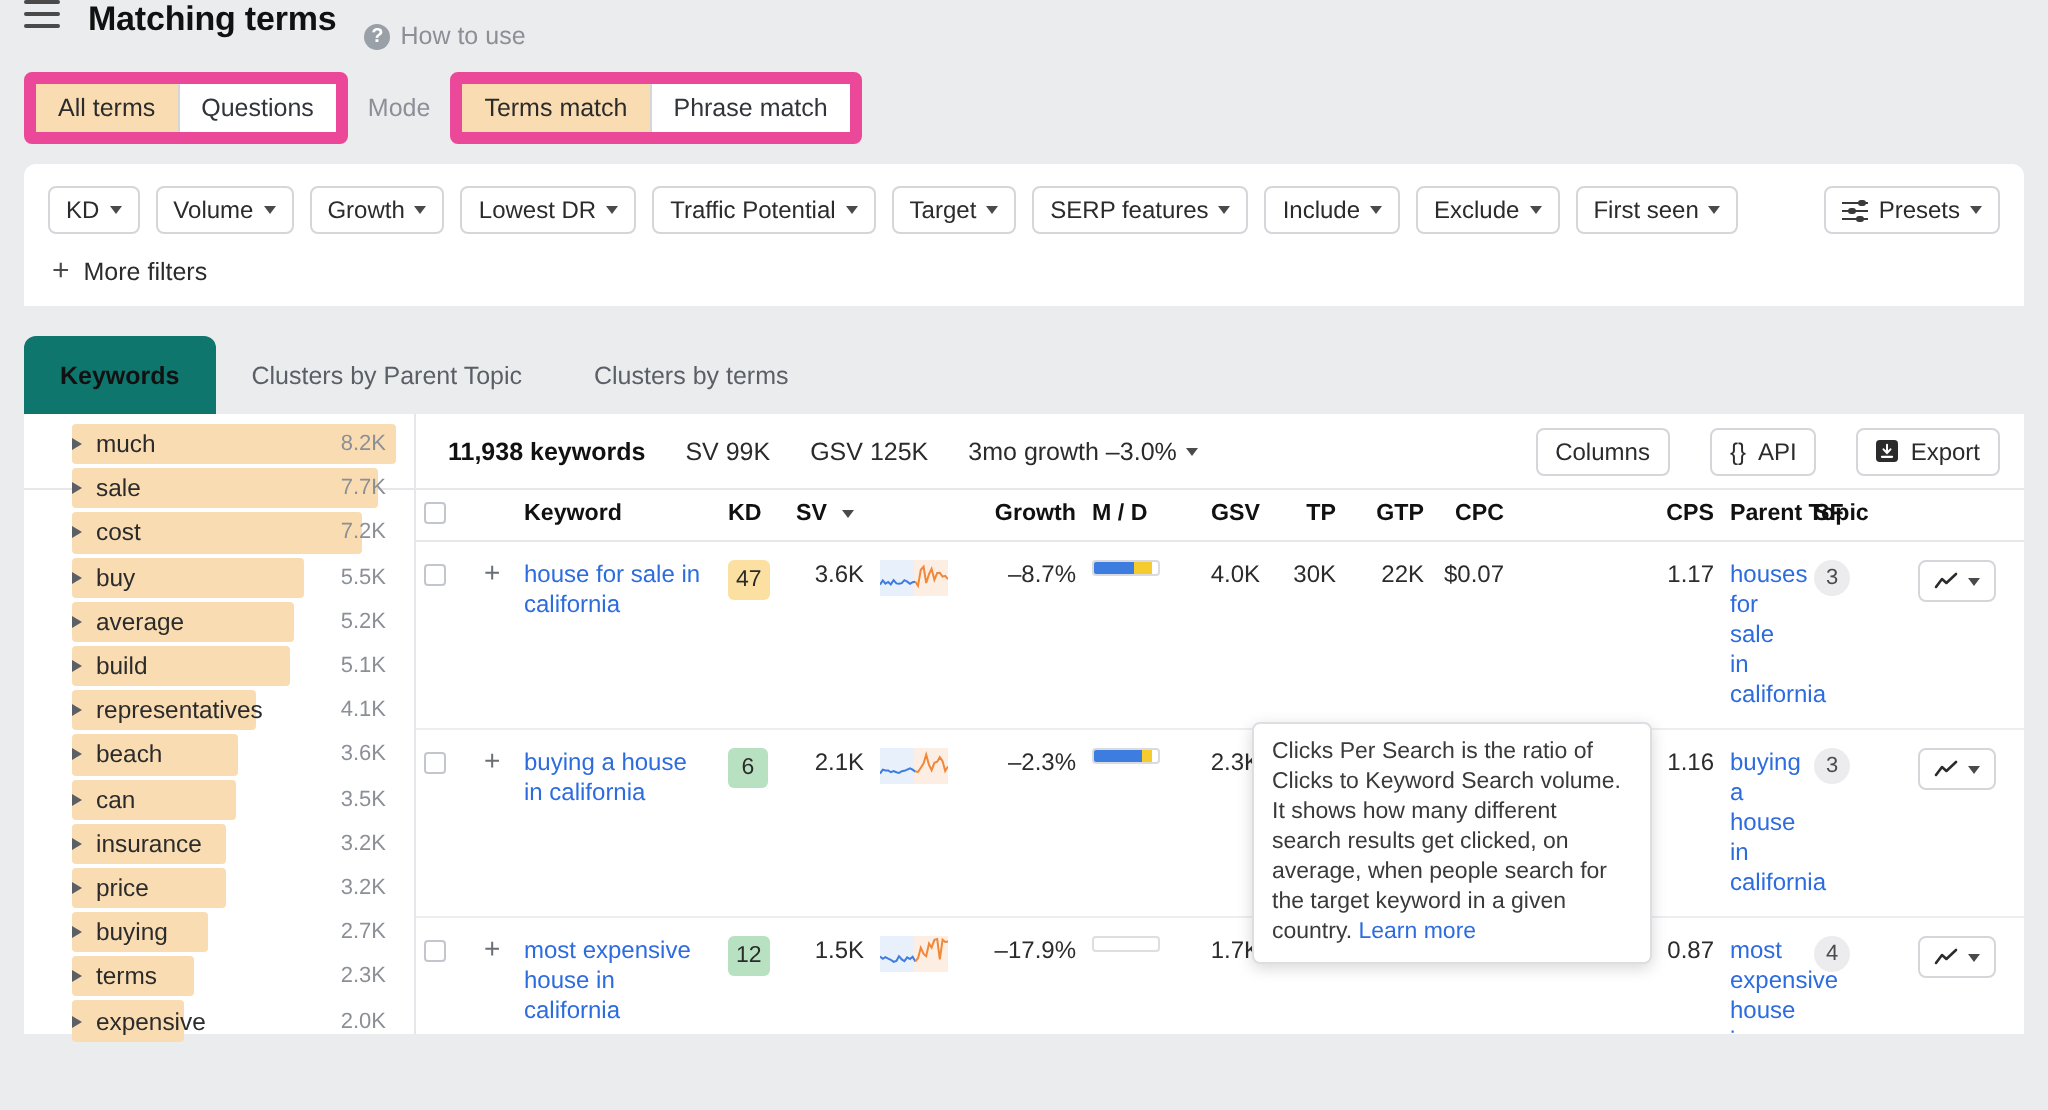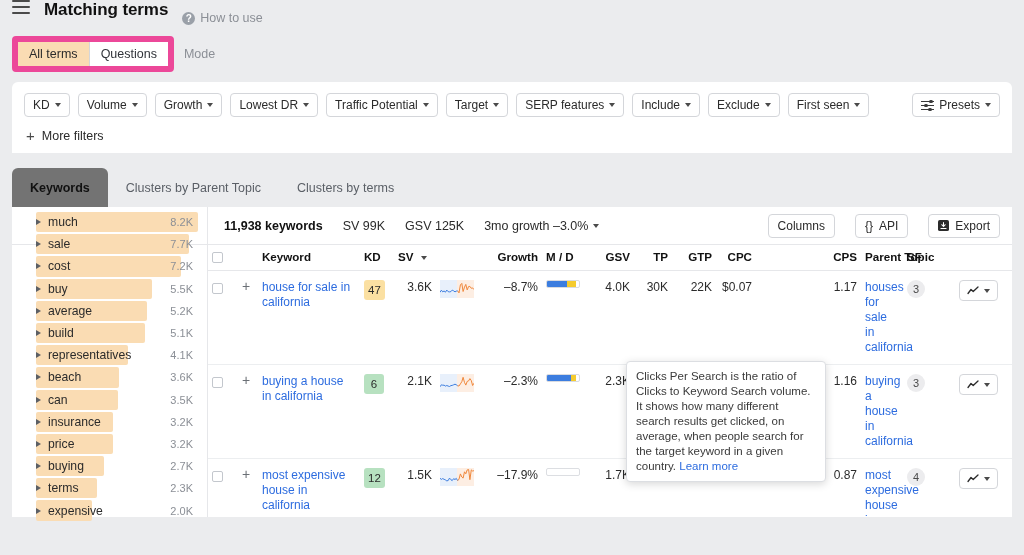--- a/index.html
+++ b/index.html
@@ -59,21 +59,21 @@
   .presets-icon b:nth-child(4){ top:0px; left:8px; }
   .presets-icon b:nth-child(5){ top:4px; left:3px; }
   .presets-icon b:nth-child(6){ top:8px; left:7px; }
 
   
   .tabsbar { margin:10px 12px 0 12px; display:flex; align-items:flex-end; height:44px; }
   .tab {
     padding:13px 18px 12px 18px; font-size:12.5px; color:#5a5f66; cursor:pointer;
     border-radius:6px 6px 0 0; white-space:nowrap;
   }
-  .tab.active { background:#737373; color:#111; font-weight:bold; }
+  .tab.active { background:#0f766e; color:#111; font-weight:bold; }
 
   
   .panel { background:#fff; margin:0 12px; height:310px; position:relative; display:flex; }
   .panel-divider-h { position:absolute; left:0; right:0; top:37px; height:1px; background:#e6e7ea; }
 
   .leftcol { width:196px; border-right:1px solid #e6e7ea; position:relative; }
   .byterms { display:flex; align-items:center; gap:7px; height:37px; padding:0 14px; font-size:12.5px; color:#2b2b2b; cursor:pointer; }
   .dots-icon { position:relative; width:12px; height:11px; display:inline-block; }
   .dots-icon i { position:absolute; background:#2b2b2b; border-radius:50%; display:block; }
   .dots-icon i:nth-child(1){ width:3px;height:3px; left:0; top:1px;}
@@ -162,20 +162,24 @@
       <span>How to use</span>
     </div>
   </div>
 
   <div class="segrow">
     <div class="seg">
       <div class="segbtn active">All terms</div>
       <div class="segbtn">Questions</div>
     </div>
     <div class="modelabel">Mode</div>
+    <div class="seg">
+      <div class="segbtn active">Terms match</div>
+      <div class="segbtn">Phrase match</div>
+    </div>
   </div>
 
   <div class="filters">
     <div class="filterline">
       <div class="chip">
           <span>KD</span>
           <i class="caret"></i>
         </div>
       <div class="chip">
           <span>Volume</span>

